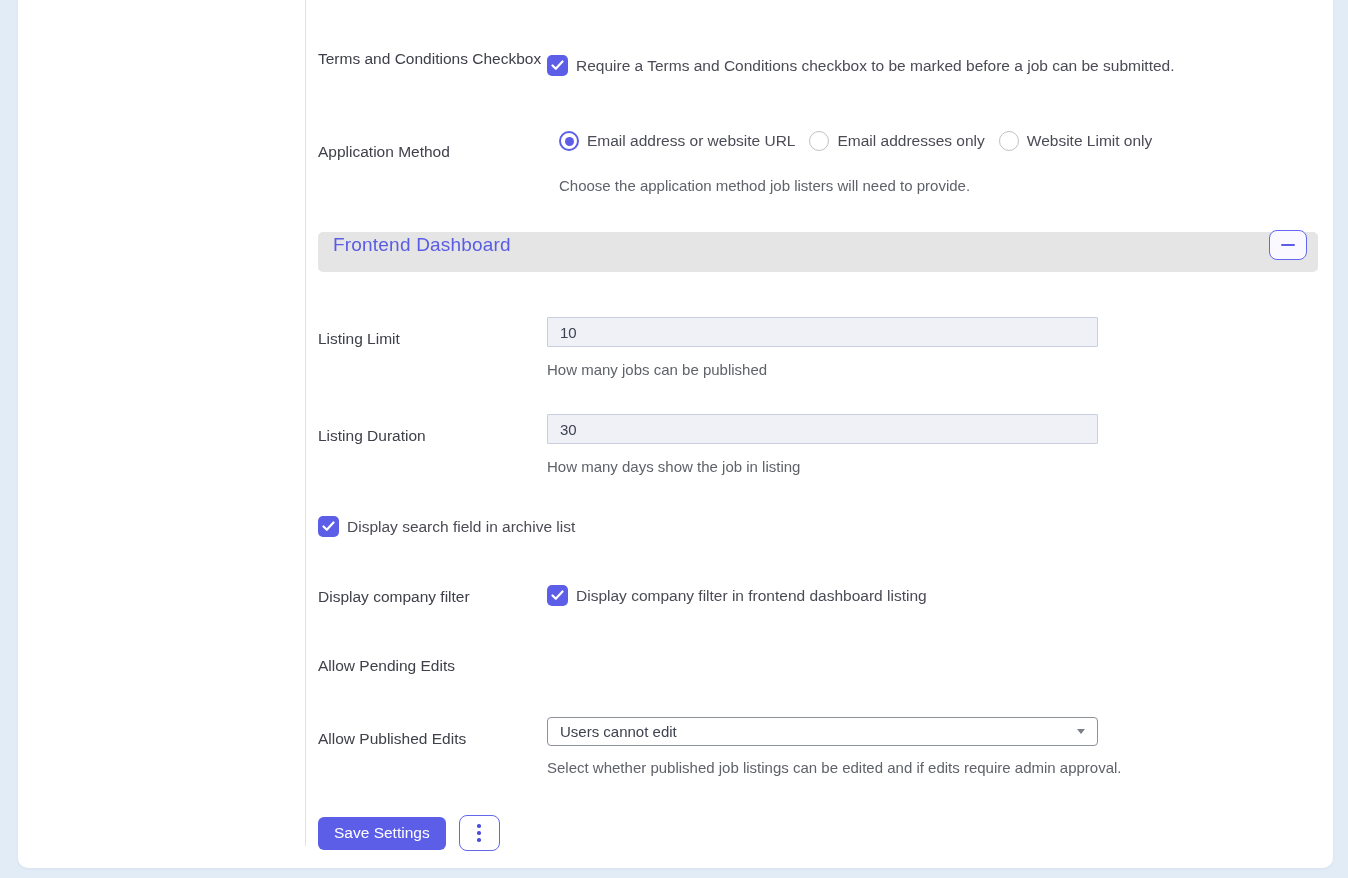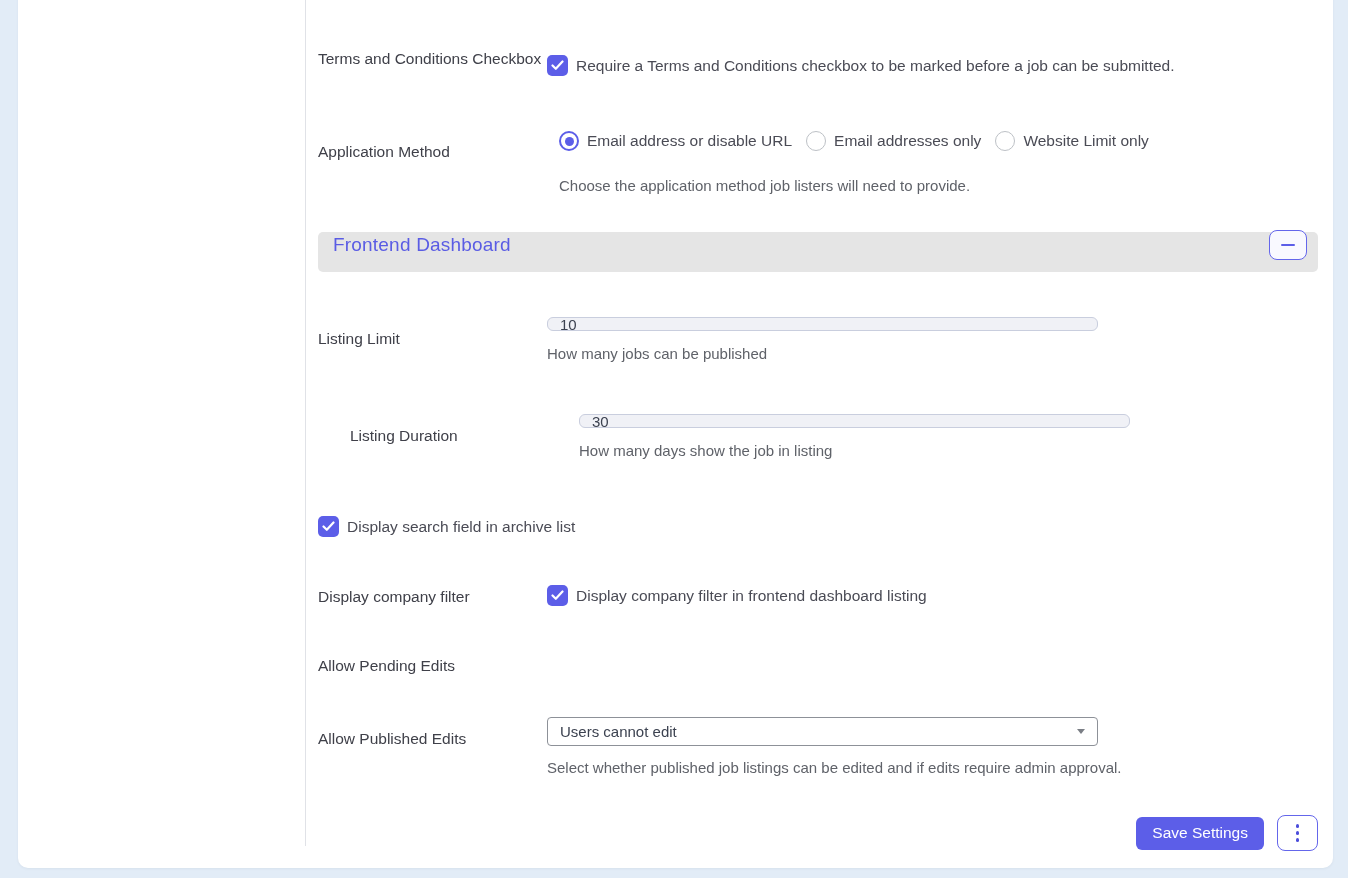--- a/index.html
+++ b/index.html
@@ -37,21 +37,21 @@
     width:229px;flex:0 0 229px;color:#3f4049;font-size:15.5px;line-height:25px;
   }
   .row-control{flex:1;min-width:0;}
 
   .row-terms{height:48px;margin-top:0;}
   .row-terms .check-line{margin-top:9px;}
   .row-appmethod{height:63px;margin-top:37px;gap:12px;}
   .row-appmethod .row-label{padding-top:8px;}
   .row-limit,.row-duration{height:60px;}
   .row-limit{margin-top:45px;}
-  .row-duration{margin-top:37px;margin-left:32px;}
+  .row-duration{margin-top:37px;}
   .row-limit .row-label,.row-duration .row-label{padding-top:9px;}
   .row-search{height:22px;margin-top:42px;}
   .row-company{height:22px;margin-top:47px;}
   .row-pending{height:22px;margin-top:47px;}
   .row-published{height:60px;margin-top:41px;}
   .row-published .row-label{padding-top:9px;}
   .row-search .row-label,.row-company .row-label,.row-pending .row-label{padding-top:1px;line-height:21px;}
 
   .check-line{display:flex;align-items:center;gap:8px;}
   .checkbox{
@@ -85,39 +85,39 @@
   }
   .section-title{color:#5a5ce4;font-size:19px;letter-spacing:.2px;}
   .collapse-btn{
     width:38px;height:30px;border-radius:8px;box-sizing:border-box;
     background:#f9f9ff;border:1.5px solid #6466eb;
     display:flex;align-items:center;justify-content:center;cursor:pointer;
   }
   .minus-bar{width:14px;height:2.5px;border-radius:2px;background:#5c5ee8;}
 
   .text-input{
-    width:551px;height:14px;box-sizing:border-box;border-radius:6px;
+    width:551px;height:30px;box-sizing:border-box;border-radius:1px;
     background:#f0f1f6;border:1px solid #c9cede;
     padding:0 12px;font-family:"Liberation Sans",sans-serif;
     font-size:15px;color:#3c4250;outline:none;display:block;
   }
   .select-box{
     width:551px;height:29px;box-sizing:border-box;border-radius:4px;
     background:#ffffff;border:1px solid #8d9198;
     display:flex;align-items:center;justify-content:space-between;
     padding:0 12px;cursor:pointer;
   }
   .select-value{color:#3c4250;font-size:15px;}
   .caret-down{
     width:0;height:0;border-left:4.5px solid transparent;
     border-right:4.5px solid transparent;border-top:5.5px solid #7a7e85;
   }
 
   .save-row{
-    margin-top:38px;height:36px;display:flex;justify-content:flex-end;
+    margin-top:38px;height:36px;display:flex;
     align-items:center;gap:13px;
   }
   .save-btn{
     height:33px;padding:0 16px;border:none;border-radius:6px;cursor:pointer;
     background:#5c5ee8;color:#ffffff;font-size:15.5px;
     font-family:"Liberation Sans",sans-serif;
     display:flex;align-items:center;
   }
   .kebab-btn{
     width:41px;height:36px;border-radius:8px;box-sizing:border-box;
@@ -156,21 +156,21 @@
     </div>
 
     <div class="row row-appmethod">
       <div class="row-label">Application Method</div>
       <div class="row-control">
         <div class="radio-line">
           <div class="radio-item">
             <div class="radio selected">
                 <div class="dot"></div>
               </div>
-            <div class="radio-text">Email address or disable URL</div>
+            <div class="radio-text">Email address or website URL</div>
           </div>
           <div class="radio-item">
             <div class="radio"></div>
             <div class="radio-text">Email addresses only</div>
           </div>
           <div class="radio-item">
             <div class="radio"></div>
             <div class="radio-text">Website Limit only</div>
           </div>
         </div>

